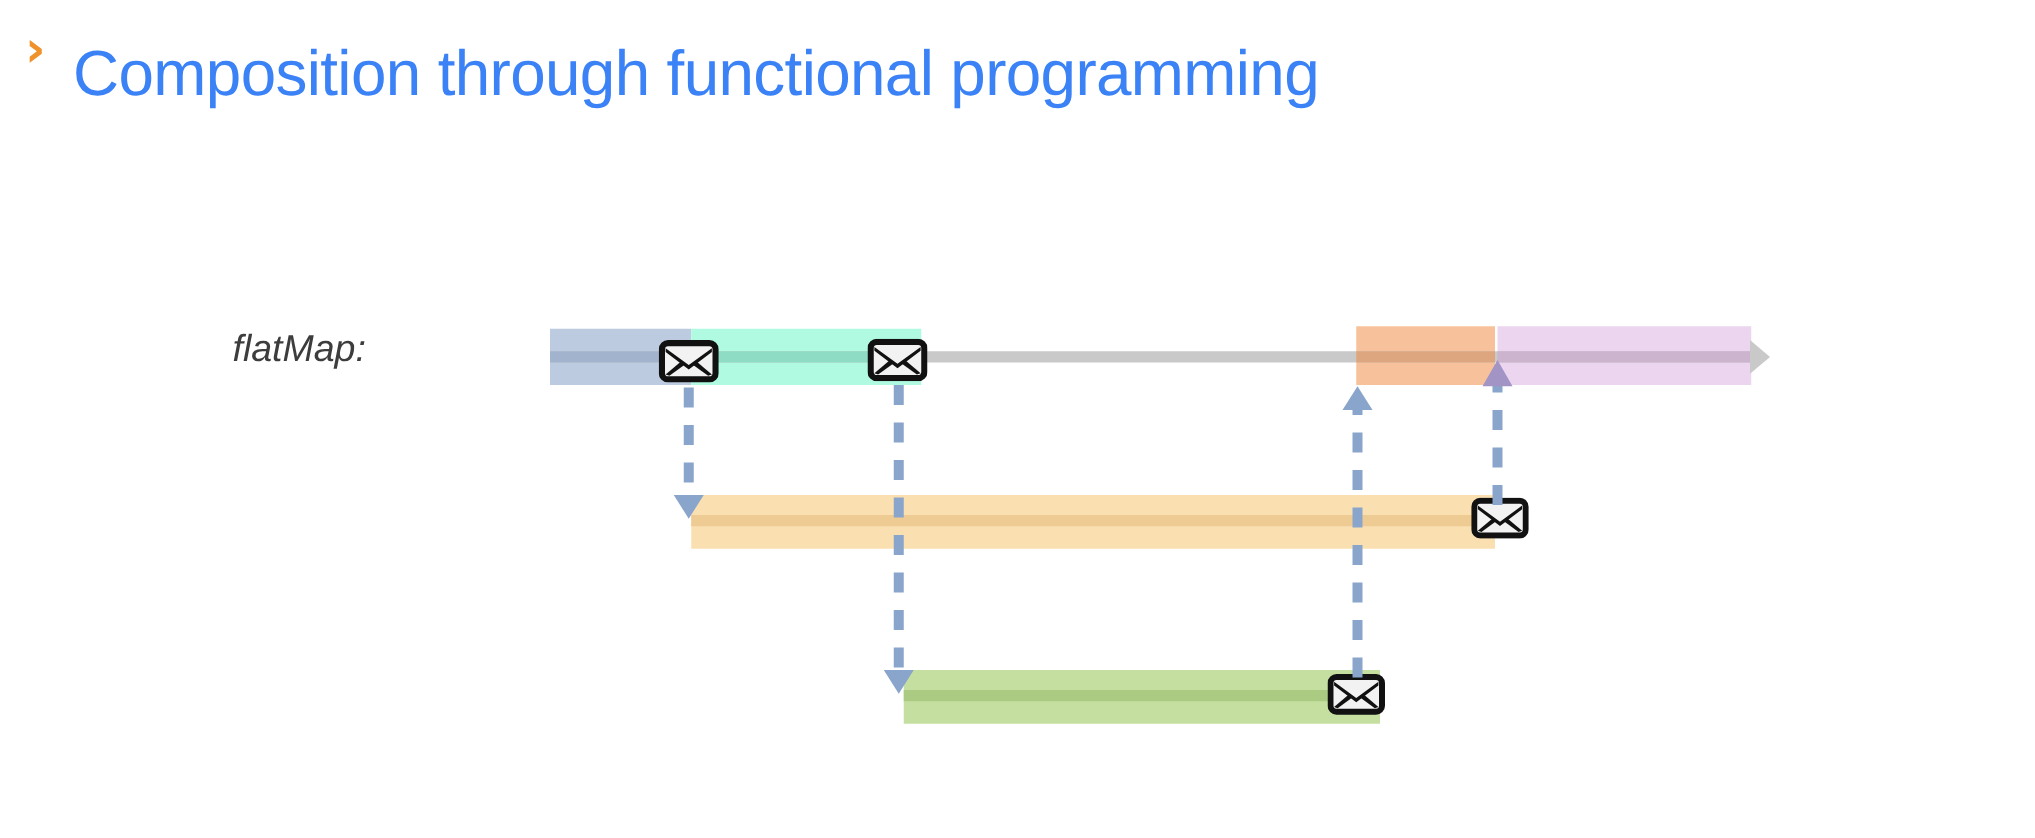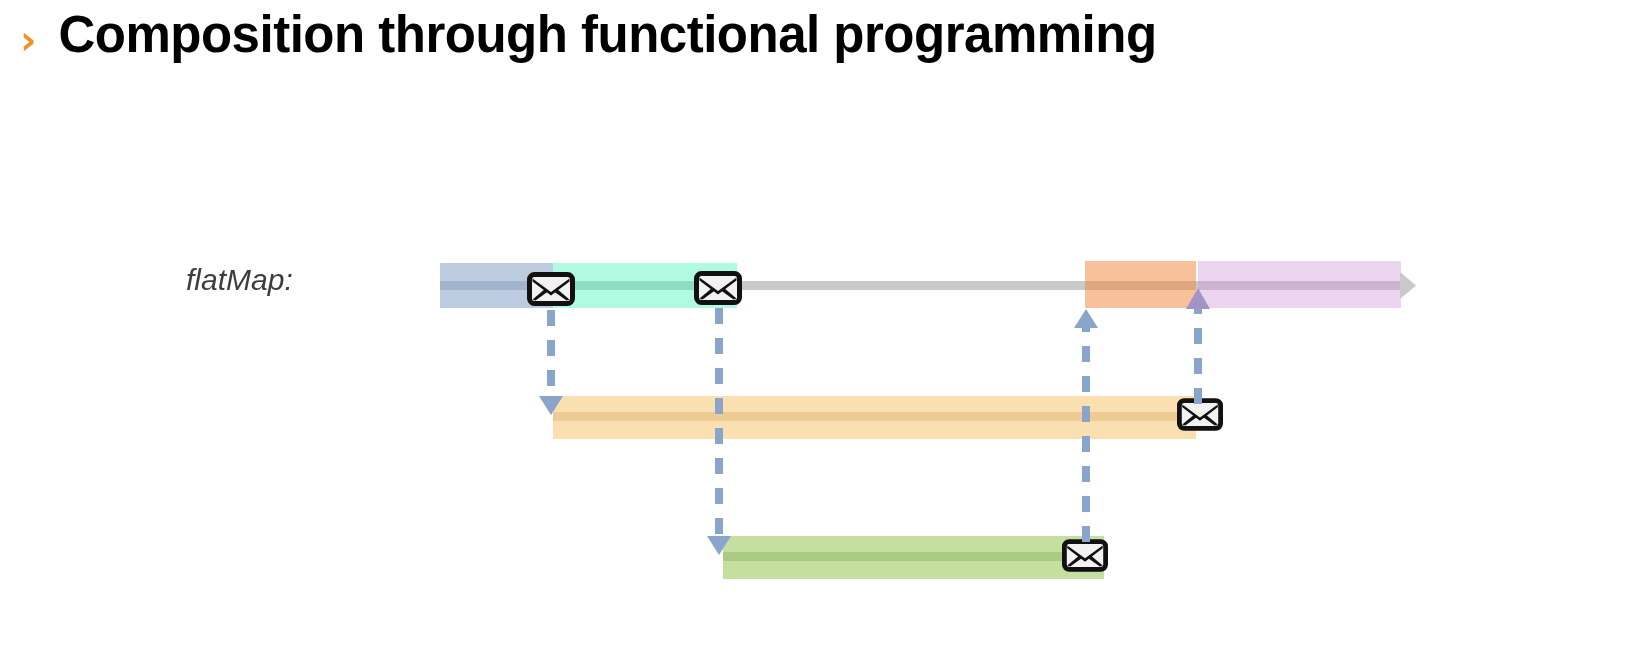--- a/index.html
+++ b/index.html
@@ -29,24 +29,25 @@
     font-size: 40px;
     line-height: 1;
     color: #f0922b;
     font-weight: 700;
     margin-top: 12px;
     font-family: "DejaVu Sans", sans-serif;
   }
   #slide-title .ttl {
     font-size: 51px;
     line-height: 1.05;
-    font-weight: 700;
-    color: #000000;
+    font-weight: 400;
+    color: #3b82f6;
     letter-spacing: -0.5px;
     white-space: nowrap;
+    margin-top: 24px;
   }
 
   
   #diagram {
     position: absolute;
     left: 0;
     top: 0;
     width: 1628px;
     height: 670px;
     margin-left: 48px;

